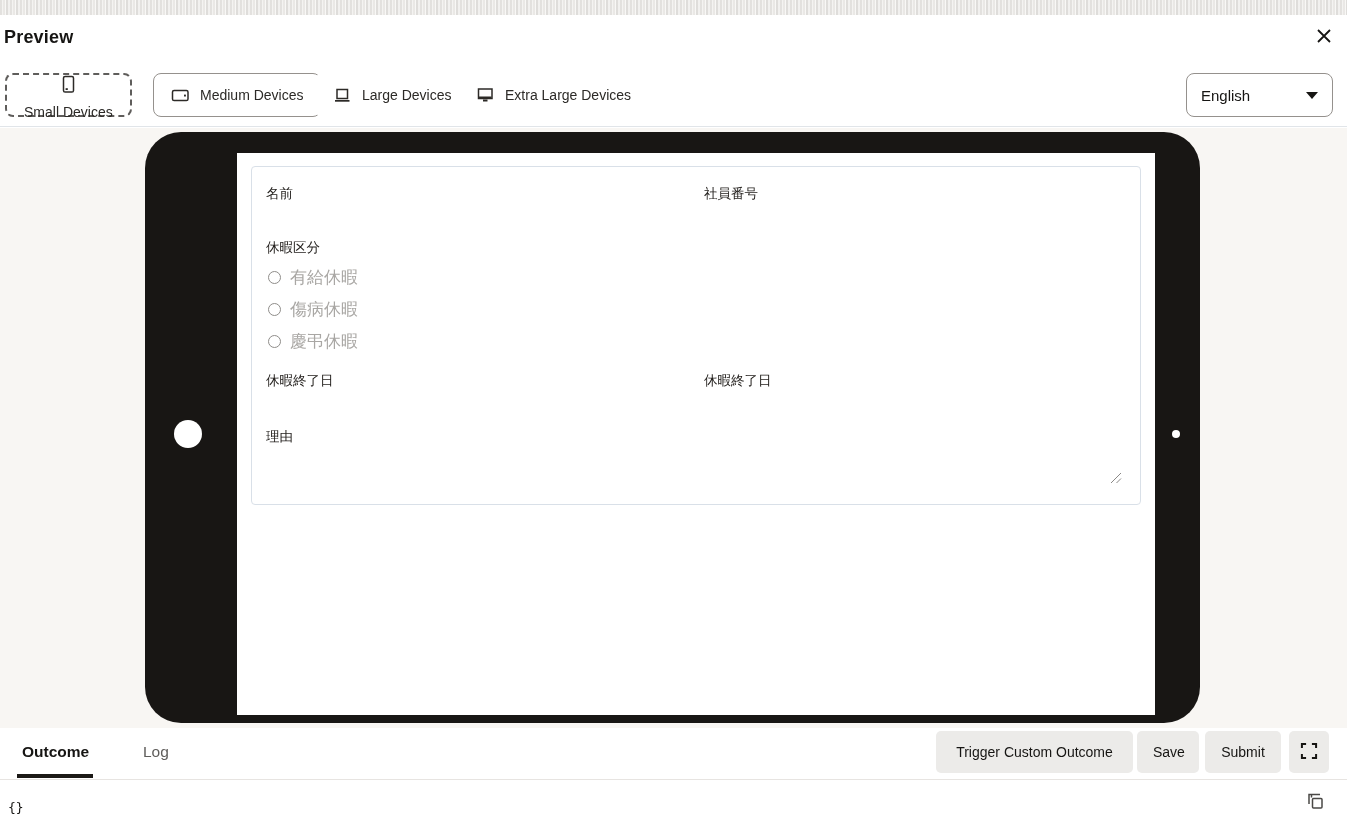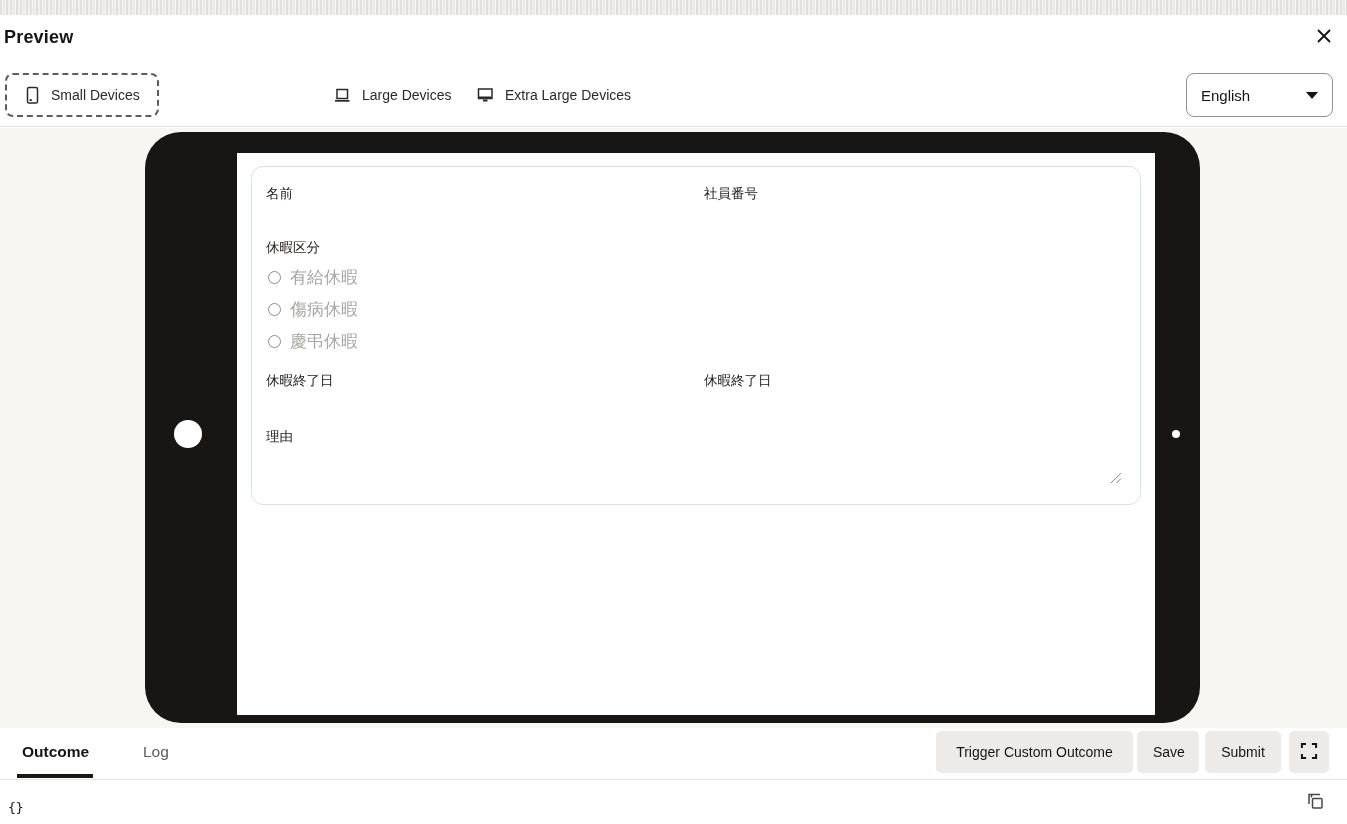--- a/index.html
+++ b/index.html
@@ -37,21 +37,21 @@
   .device { position:absolute; left:145px; top:4px; width:1055px; height:591px;
     background:#181614; border-radius:36px; }
   .camera { position:absolute; left:29px; top:288px; width:28px; height:28px;
     border-radius:50%; background:#ffffff; }
   .side-dot { position:absolute; left:1027px; top:298px; width:8px; height:8px;
     border-radius:50%; background:#ffffff; }
   .screen { position:absolute; left:92px; top:21px; width:918px; height:562px; background:#ffffff; }
 
   
   .form-panel { position:absolute; left:14px; top:13px; width:890px; height:339px;
-    background:#fff; border:1px solid #d9e0e8; border-radius:12px; }
+    background:#fff; border:1px solid #d9e0e8; border-radius:4px; }
   .f-label { position:absolute; font-size:13.5px; color:#24211e; }
   .radio-row { position:absolute; left:16px; display:flex; align-items:center; gap:9px; cursor:pointer; }
   .radio-circle { width:13px; height:13px; border:1.5px solid #8f8d8a; border-radius:50%; background:#fff; }
   .radio-label { font-size:17px; color:#a9a7a4; }
   .reason-area { position:absolute; left:4px; top:252px; width:880px; height:80px; }
   .resize-glyph { position:absolute; right:14px; bottom:11px; }
 
   
   .bottom-bar { position:absolute; left:0; top:728px; width:1347px; height:51px; background:#fff;padding-left:16px; }
   .tab { position:absolute; top:15px; font-size:15.5px; cursor:pointer; }
@@ -82,28 +82,37 @@
   <button class="close-btn">
     <span>
       <svg width="18" height="18" viewBox="0 0 18 18">
           <path d="M3 3 L15 15 M15 3 L3 15" stroke="#161513" stroke-width="1.8" fill="none"></path>
         </svg>
     </span>
   </button>
 </div>
 
 <div class="toolbar">
-  <button class="dev-btn sel" style="left:5px;">
+  <button class="dev-btn sel" style="left:5px;flex-direction:column;">
     <span class="glyph">
       <svg width="17" height="19" viewBox="0 0 17 19">
           <rect x="3.5" y="1.5" width="10" height="15.5" rx="1.6" fill="none" stroke="#2c2a27" stroke-width="1.5"></rect>
           <rect x="5.6" y="13.2" width="2.2" height="1.8" fill="#2c2a27"></rect>
         </svg>
     </span>
     <span>Small Devices</span>
+  </button>
+  <button class="dev-btn outlined" style="left:153px;">
+    <span class="glyph">
+      <svg width="19" height="17" viewBox="0 0 19 17">
+          <rect x="1.5" y="3.5" width="15.5" height="10" rx="1.6" fill="none" stroke="#2c2a27" stroke-width="1.5"></rect>
+          <rect x="13" y="7.6" width="1.9" height="1.9" fill="#2c2a27"></rect>
+        </svg>
+    </span>
+    <span>Medium Devices</span>
   </button>
   <button class="dev-btn" style="left:315px;">
     <span class="glyph">
       <svg width="19" height="17" viewBox="0 0 19 17">
           <rect x="4" y="2.5" width="10.5" height="9" fill="none" stroke="#2c2a27" stroke-width="1.5"></rect>
           <rect x="2" y="13" width="14.5" height="1.7" fill="#2c2a27"></rect>
         </svg>
     </span>
     <span>Large Devices</span>
   </button>

